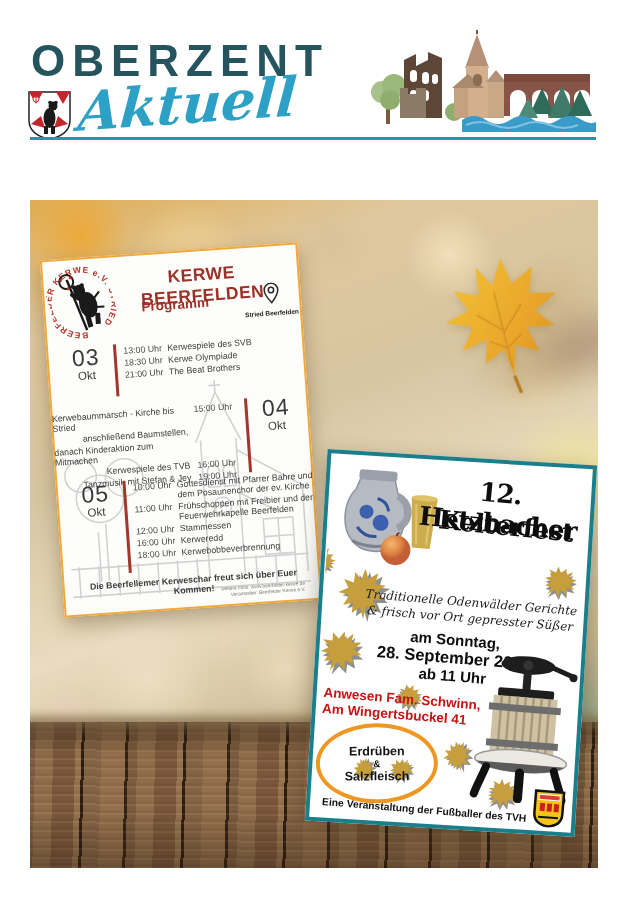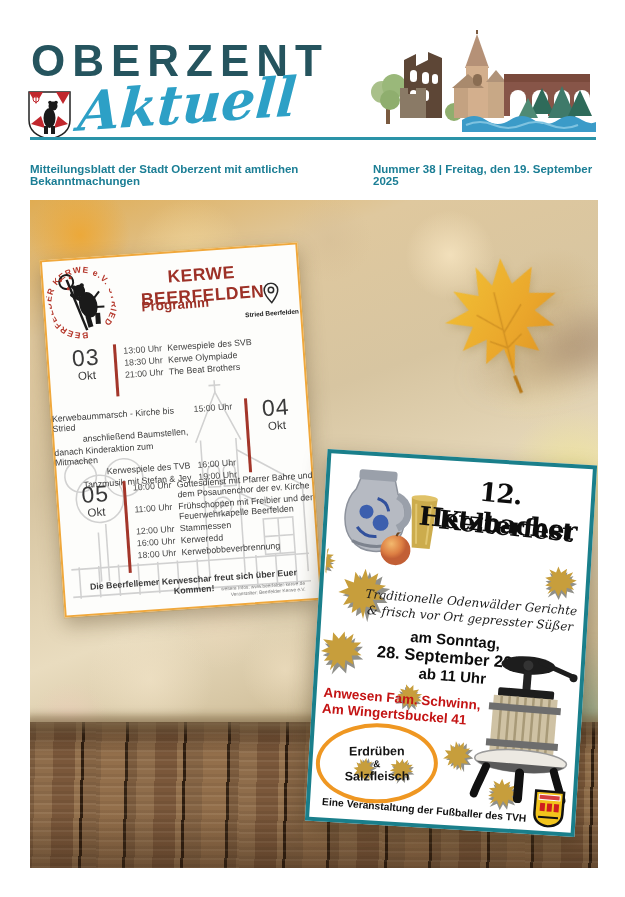--- a/index.html
+++ b/index.html
@@ -185,24 +185,20 @@
       <path d="M178,88 L192,56 L206,88 Z" fill="#3f7a6a"></path>
       <path d="M198,86 L210,60 L222,86 Z" fill="#2f6b5a"></path>
       <path d="M148,88 L158,68 L168,88 Z" fill="#4f8a74"></path>
     </g>
     <path d="M92,90 q12,-8 24,0 q12,8 24,0 q12,-8 24,0 q12,8 24,0 q12,-8 24,0 q8,5 14,2 v10 H92 Z" fill="#3b9bc8"></path>
     <path d="M96,95 q14,-6 28,0 q14,6 28,0 q14,-6 28,0 q14,6 28,0" stroke="#7fc3e0" stroke-width="2" fill="none"></path>
   </svg>
 
   <div class="hrule"></div>
 
-  <div class="tagline-row">
-    <span>Mitteilungsblatt der Stadt Oberzent mit amtlichen Bekanntmachungen</span>
-    <span>Nummer 38 | Freitag, den 19. September 2025</span>
-  </div>
 
   <div class="photo">
 
     <div class="branch-blur"></div>
 
     <svg class="maple-leaf" viewBox="0 0 100 115">
       <defs>
         <linearGradient id="leafg" x1="0" y1="0" x2="1" y2="1">
           <stop offset="0" stop-color="#f2c437"></stop>
             <stop offset=".6" stop-color="#eaa62b"></stop>

